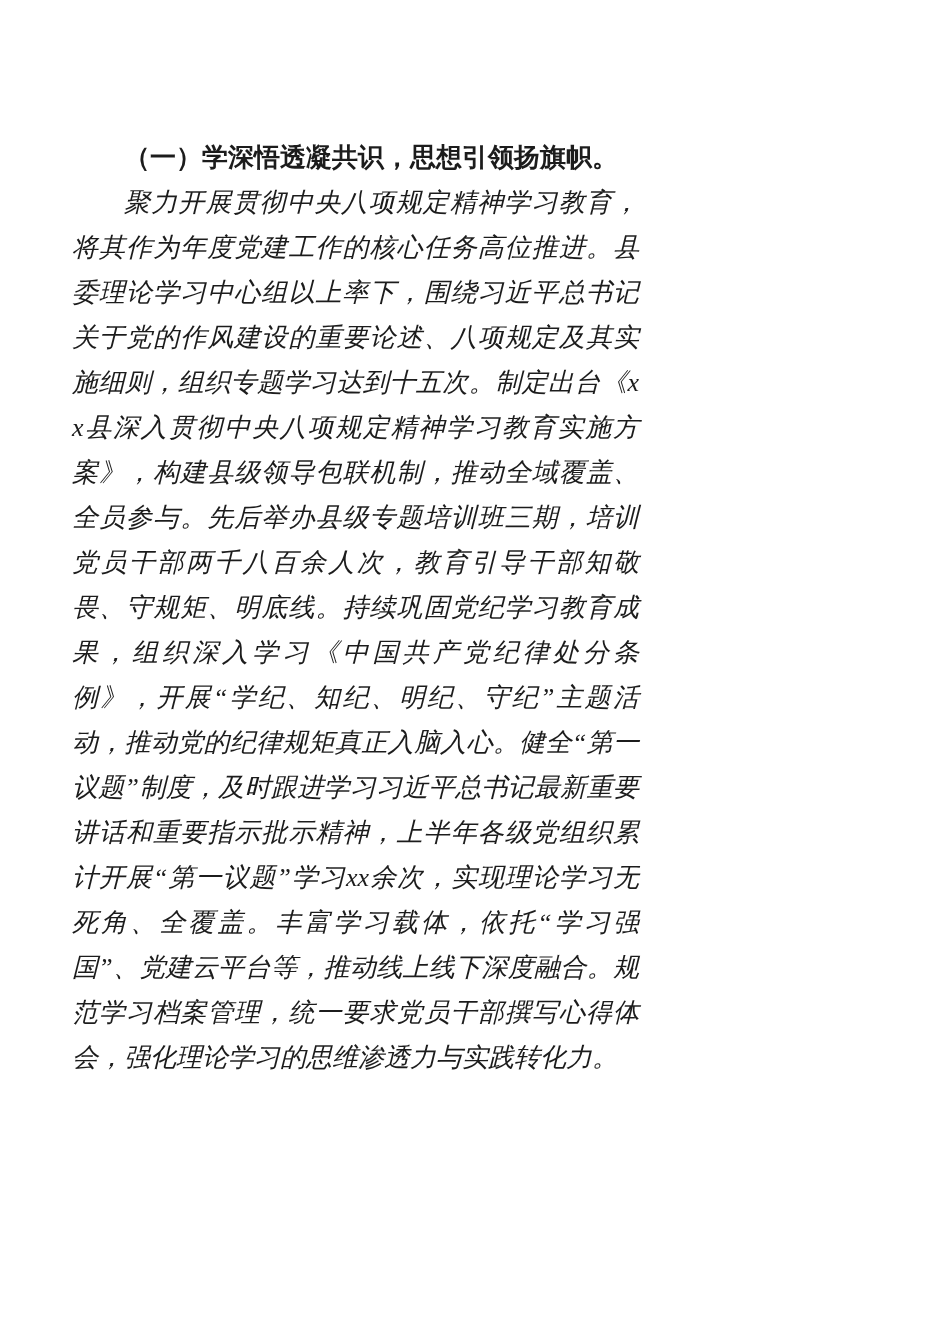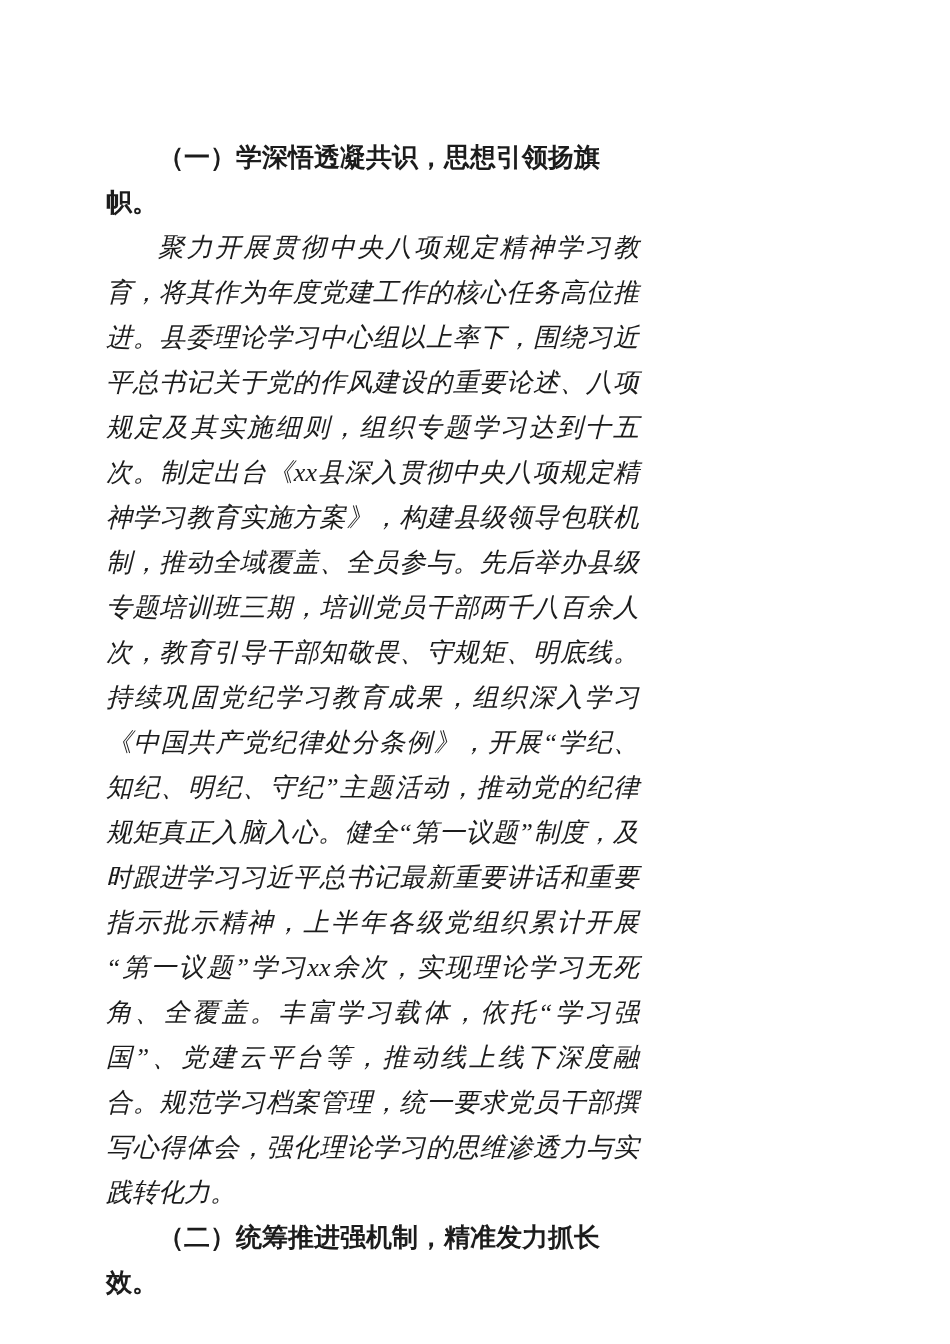--- a/index.html
+++ b/index.html
@@ -10,21 +10,21 @@
   body {
     width: 950px;
     height: 1344px;
     overflow: hidden;
     font-family: "Liberation Serif", serif;
   }
   .page {
     box-sizing: border-box;
     width: 751px;
     height: 1344px;
-    padding: 135px 112px 0 106px;
+    padding: 135px 112px 0 72px;
     background: #ffffff;
     color: #1c1c1c;
     overflow: hidden;
   }
   .doc-section { margin: 0; padding: 0; }
   .doc-heading,
   .doc-paragraph {
     margin: 0;
     padding: 0;
     font-size: 26px;
@@ -48,16 +48,15 @@
 <body>
 
 <div class="page">
 
   <section class="doc-section">
     <h2 class="doc-heading">（一）学深悟透凝共识，思想引领扬旗帜。</h2>
     <p class="doc-paragraph">聚力开展贯彻中央八项规定精神学习教育，将其作为年度党建工作的核心任务高位推进。县委理论学习中心组以上率下，围绕习近平总书记关于党的作风建设的重要论述、八项规定及其实施细则，组织专题学习达到十五次。制定出台《xx县深入贯彻中央八项规定精神学习教育实施方案》，构建县级领导包联机制，推动全域覆盖、全员参与。先后举办县级专题培训班三期，培训党员干部两千八百余人次，教育引导干部知敬畏、守规矩、明底线。持续巩固党纪学习教育成果，组织深入学习《中国共产党纪律处分条例》，开展“学纪、知纪、明纪、守纪”主题活动，推动党的纪律规矩真正入脑入心。健全“第一议题”制度，及时跟进学习习近平总书记最新重要讲话和重要指示批示精神，上半年各级党组织累计开展“第一议题”学习xx余次，实现理论学习无死角、全覆盖。丰富学习载体，依托“学习强国”、党建云平台等，推动线上线下深度融合。规范学习档案管理，统一要求党员干部撰写心得体会，强化理论学习的思维渗透力与实践转化力。</p>
   </section>
 
   <section class="doc-section">
-    <h2 class="doc-heading">（二）统筹推进强机制，精准发力抓长效。</h2>
   </section>
 
 </div>
 
 </body></html>

